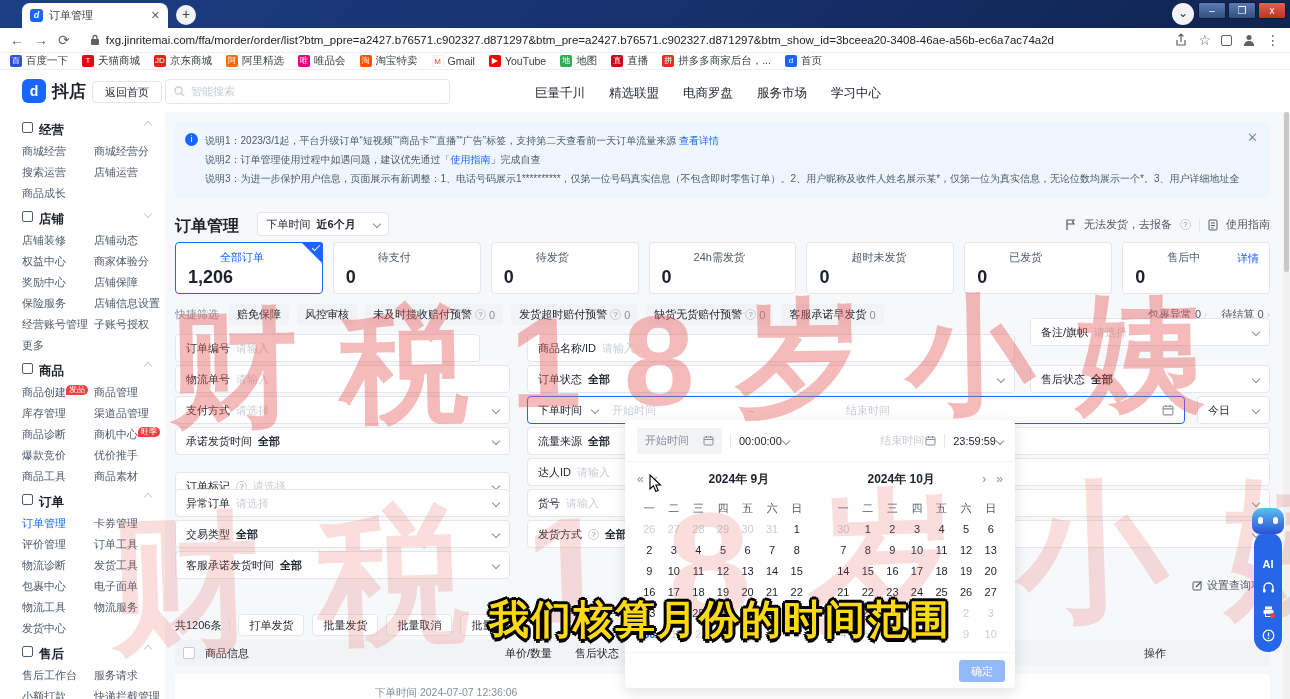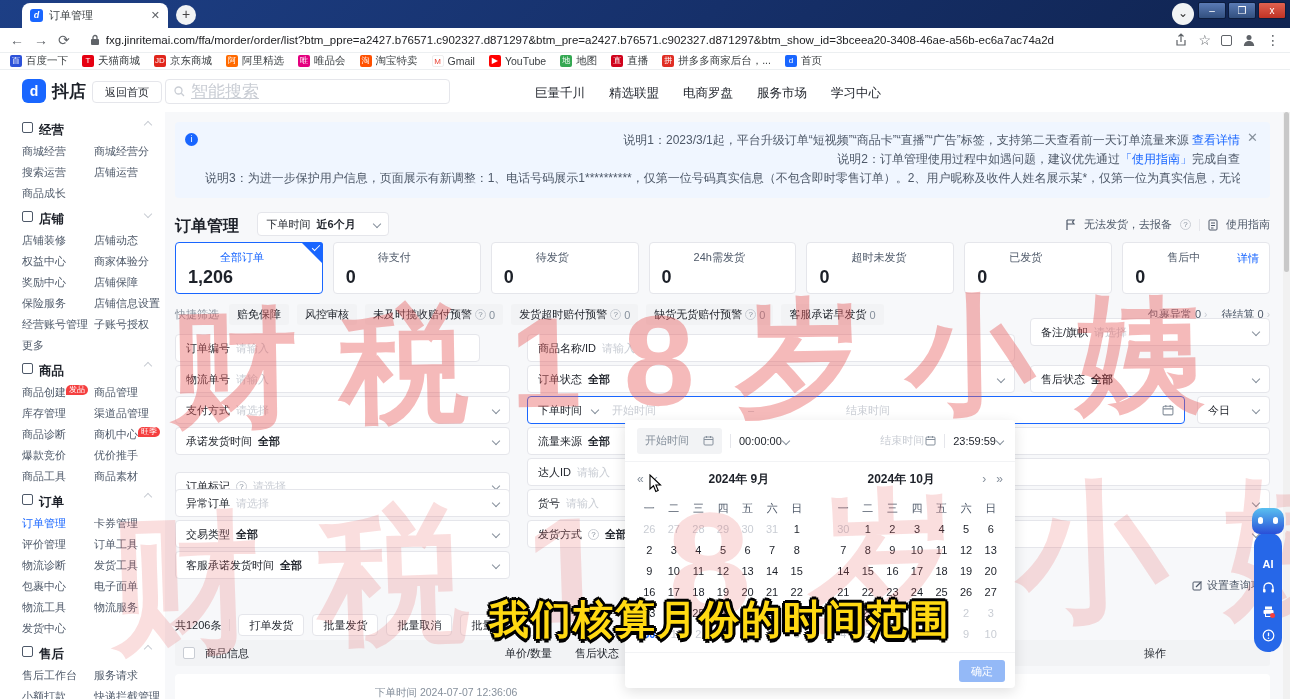--- a/index.html
+++ b/index.html
@@ -35,21 +35,21 @@
   
   .appbar { position:absolute; left:0; top:70px; width:100%; height:42px; background:#fff; }
   .logo { position:absolute; left:22px; top:9px; display:flex; align-items:center; gap:6px; }
   .logo-ic { width:24px; height:24px; border-radius:6px; background:#1966ff; color:#fff; font-weight:bold;
     font-size:14px; text-align:center; line-height:24px; }
   .logo-tx { font-size:17px; font-weight:bold; color:#1d2129; }
   .backhome { position:absolute; left:92px; top:11px; height:22px; padding:0 12px; border:1px solid #e5e6eb;
     border-radius:4px; font-size:11px; color:#1d2129; line-height:20px; background:#fff; }
   .searchbox { position:absolute; left:165px; top:9px; width:285px; height:25px; border:1px solid #e5e6eb;
     border-radius:4px; display:flex; align-items:center; padding:0 8px; gap:6px; background:#fff; }
-  .searchbox span { font-size:17px; color:#c9cdd4;text-decoration:underline; }
+  .searchbox span { font-size:11px; color:#c9cdd4; }
   .appnav { position:absolute; left:535px; top:15px; display:flex; gap:24px; }
   .appnav span { font-size:12.5px; color:#1d2129; }
 
   
   .sidebar { position:absolute; left:0; top:112px; width:165px; height:587px; background:#fff; overflow:hidden; }
   .sec-h { display:flex; align-items:flex-start; gap:6px; padding:10px 0 5px 22px; }
   .sec-ic { width:11px; height:11px; border:1.3px solid #4e5969; border-radius:2px; }
   .sec-t { font-size:12.5px; font-weight:bold; color:#1d2129; flex:1; }
   .sec-ch { margin-right:14px; width:6px; height:6px; border-right:1.3px solid #c9cdd4; border-bottom:1.3px solid #c9cdd4; }
   .sec-ch.up { transform:rotate(-135deg); } .sec-ch.down { transform:rotate(45deg); }
@@ -58,21 +58,21 @@
   .s-item.active { color:#1966ff; }
   .s-badge { display:inline-block; background:#f53f3f; color:#fff; font-size:8px; border-radius:6px 6px 6px 0;
     padding:0 3px; line-height:10px; transform:translateY(-4px); }
 
   
   .main { position:absolute; left:165px; top:112px; width:1125px; height:587px; background:#f7f8fa; }
   .notice { position:absolute; left:10px; top:10px; width:1095px; height:76px; background:#f0f6ff;
     border-radius:4px; padding:9px 30px 0 30px; }
   .notice-ic { position:absolute; left:10px; top:11px; width:13px; height:13px; background:#1966ff; color:#fff;
     border-radius:50%; font-size:9px; text-align:center; line-height:13px; }
-  .notice p { font-size:12px; color:#4e5969; line-height:19px; white-space:nowrap; overflow:hidden;text-align:right; }
+  .notice p { font-size:10px; color:#4e5969; line-height:19px; white-space:nowrap; overflow:hidden; }
   .notice .lnk { color:#1966ff; }
   .notice-x { position:absolute; right:12px; top:8px; color:#86909c; font-size:13px; }
 
   .pg-head { position:absolute; left:10px; top:100px; width:1095px; height:28px; }
   .pg-title { font-size:16px; font-weight:bold; color:#1d2129; display:inline-block; }
   .pg-time { display:inline-flex; align-items:center; gap:18px; margin-left:14px; height:24px; border:1px solid #e5e6eb;
     border-radius:4px; padding:0 8px; font-size:11px; color:#1d2129; vertical-align:3px; background:#fff;}
   .pg-right { position:absolute; right:0; top:5px; display:flex; align-items:center; gap:8px; font-size:11px; color:#4e5969; }
   .vdiv { width:1px; height:12px; background:#e5e6eb; }
 

